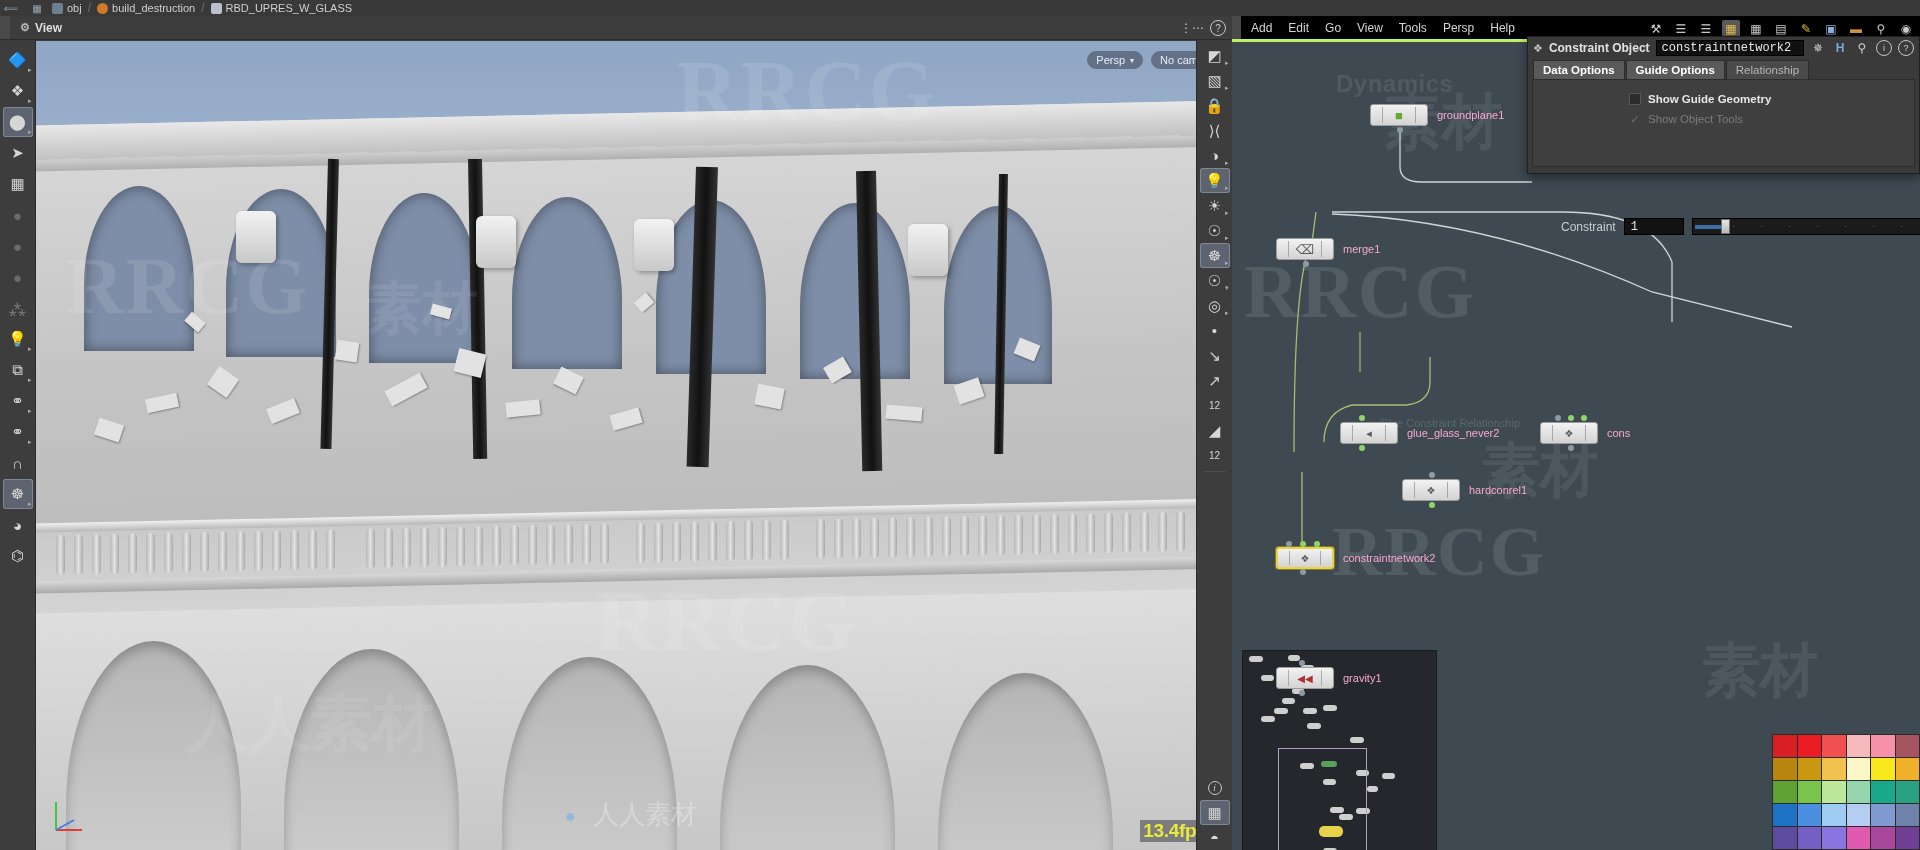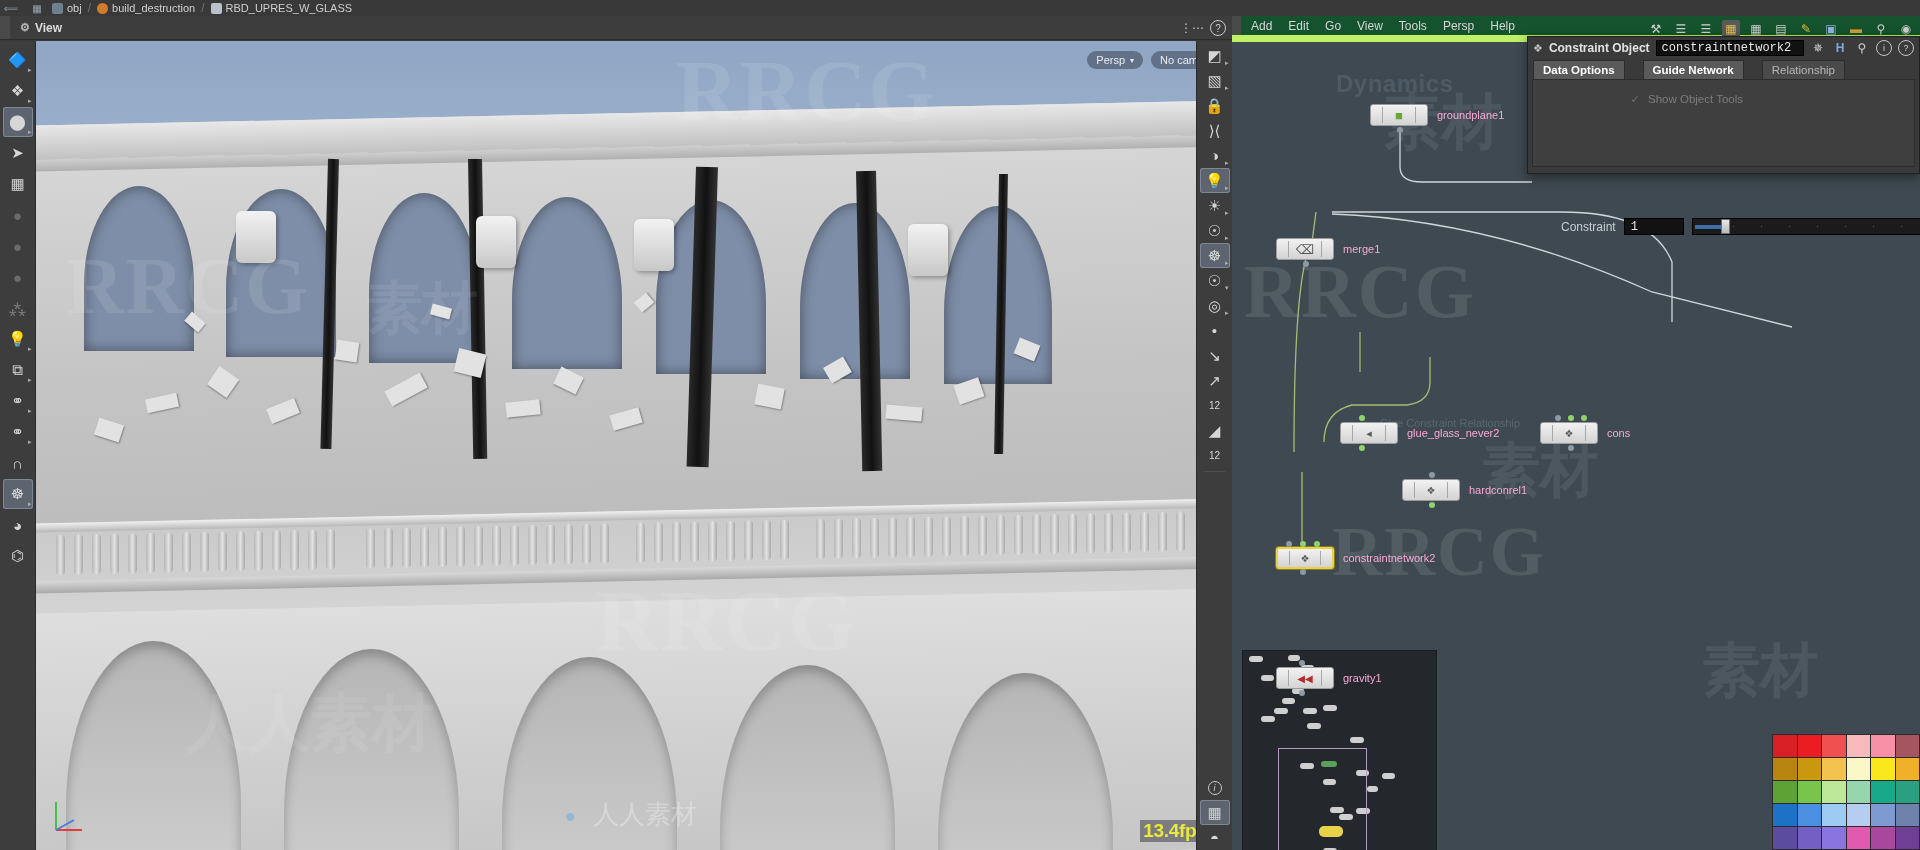--- a/index.html
+++ b/index.html
@@ -153,21 +153,21 @@
     display:flex; flex-direction:column; align-items:center; padding-top:2px; gap:0px;
   }
 
   
   .net-panel {
     position:absolute; left:1232px; top:16px; width:688px; height:834px;
     background:#3b464f;
   }
   .net-menubar {
     position:absolute; left:0; top:0; width:688px; height:26px;
-    background:#14532d; border-bottom:7px solid #bef264;
+    background:#000000; border-bottom:3px solid #bef264;
     display:flex; align-items:center;
   }
   .net-menubar .tick { width:9px; height:100%; background:#4a4a4a; }
   .net-menu-items { display:flex; align-items:center; gap:16px; padding-left:10px;
                     font-size:12px; color:#d5d5d5; }
   .net-tools { position:absolute; right:5px; top:0; height:26px; display:flex; align-items:center; gap:7px; }
   .ntool { width:18px; height:18px; display:flex; align-items:center; justify-content:center;
            font-size:12px; color:#cfcfcf; border-radius:2px; }
   .ntool.active { background:#5a5a5a; }
 
@@ -239,21 +239,21 @@
   .cn-head .cn-ic { font-size:11px; color:#bfc6cc; }
   .cn-title { font-size:12px; font-weight:bold; color:#e2e2e2; white-space:nowrap; }
   .cn-name {
     flex:1; height:16px; background:#111; border:1px solid #000;
     color:#e8e8e8; font-size:12px; font-family:"Liberation Mono", monospace;
     display:flex; align-items:center; padding-left:5px;
   }
   .cn-head-ic { width:16px; height:16px; display:flex; align-items:center; justify-content:center;
                 font-size:12px; color:#d0d0d0; }
   .cn-head-ic.circ { border:1.3px solid #c6c6c6; border-radius:50%; font-size:9px; }
-  .cn-tabs { display:flex; align-items:flex-end; gap:18px; padding-left:5px; height:20px; }
+  .cn-tabs { display:flex; align-items:flex-end; gap:1px; padding-left:5px; height:20px; }
   .cn-tab {
     padding:3px 9px 3px; font-size:11.5px; color:#b6b6b6;
     background:#4a4a4a; border:1px solid #2c2c2c; border-bottom:none;
   }
   .cn-tab.on { background:#5a5a5a; color:#fff; font-weight:bold; }
   .cn-body {
     margin:0 4px 4px 4px; height:88px; background:#3f3f3f; border:1px solid #2c2c2c;
     padding-top:9px;
   }
   .cn-row { display:flex; align-items:center; gap:7px; padding-left:96px; height:20px; }
@@ -735,25 +735,29 @@
       <span class="cn-name">constraintnetwork2</span>
       <span class="cn-head-ic">✵</span>
       <span class="cn-head-ic" style="color:#7fa7d8;font-weight:bold;">H</span>
       <span class="cn-head-ic">⚲</span>
       <span class="cn-head-ic circ">i</span>
       <span class="cn-head-ic circ">?</span>
     </div>
 
     <div class="cn-tabs">
       <div class="cn-tab on">Data Options</div>
-      <div class="cn-tab on">Guide Network</div>
+      <div class="cn-tab on">Guide Options</div>
       <div class="cn-tab">Relationship</div>
     </div>
 
     <div class="cn-body">
+      <div class="cn-row">
+        <span class="cn-check"></span>
+        <span class="ctext">Show Guide Geometry</span>
+      </div>
       <div class="cn-row dim">
         <span class="cn-tickglyph">✓</span>
         <span class="ctext">Show Object Tools</span>
       </div>
     </div>
   </div>
 
 </div>
 
 </body></html>

